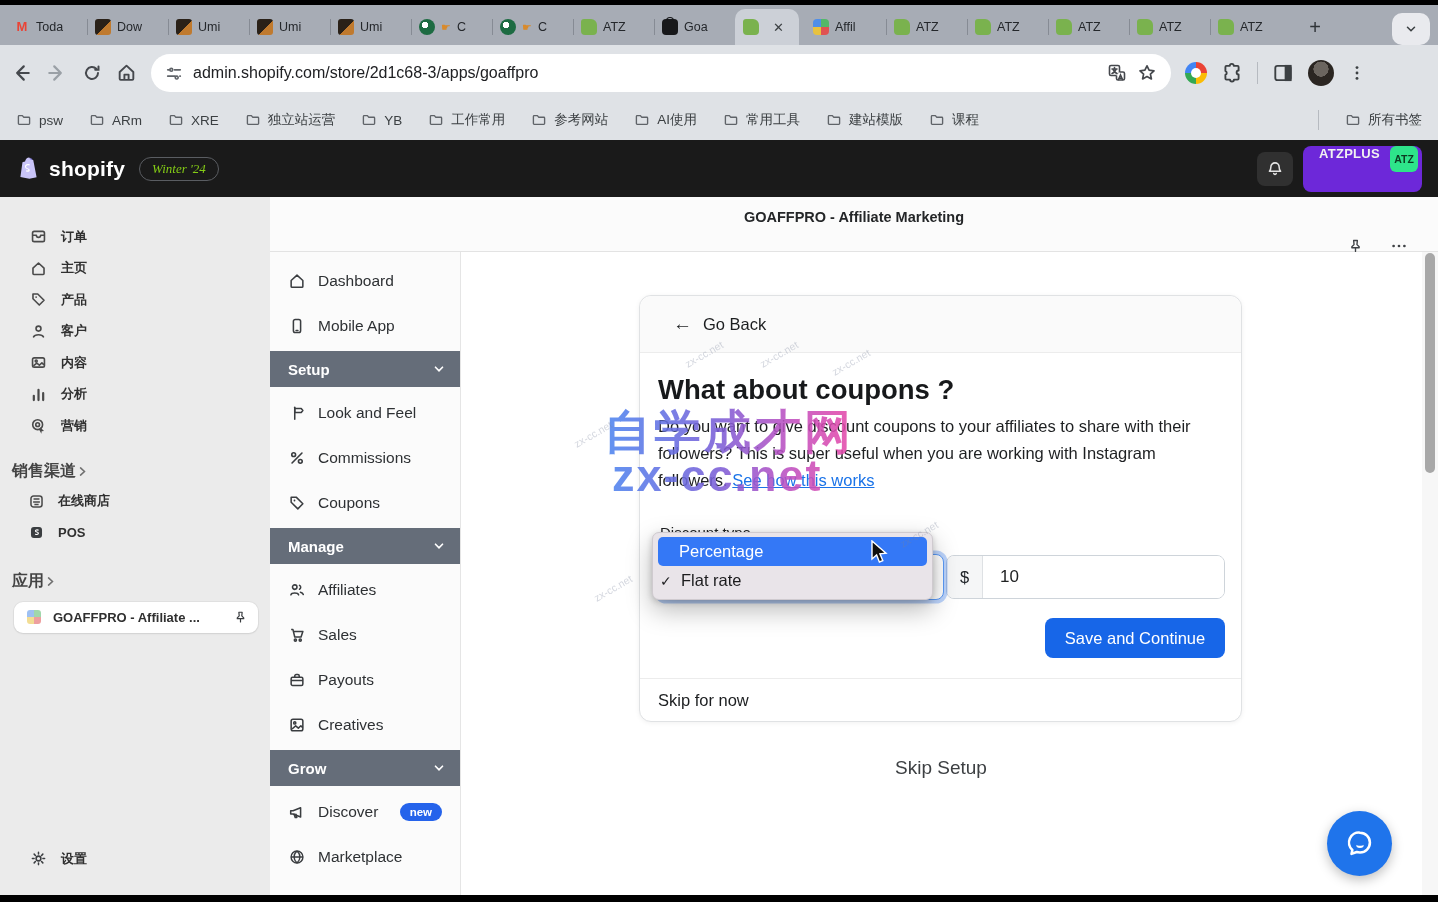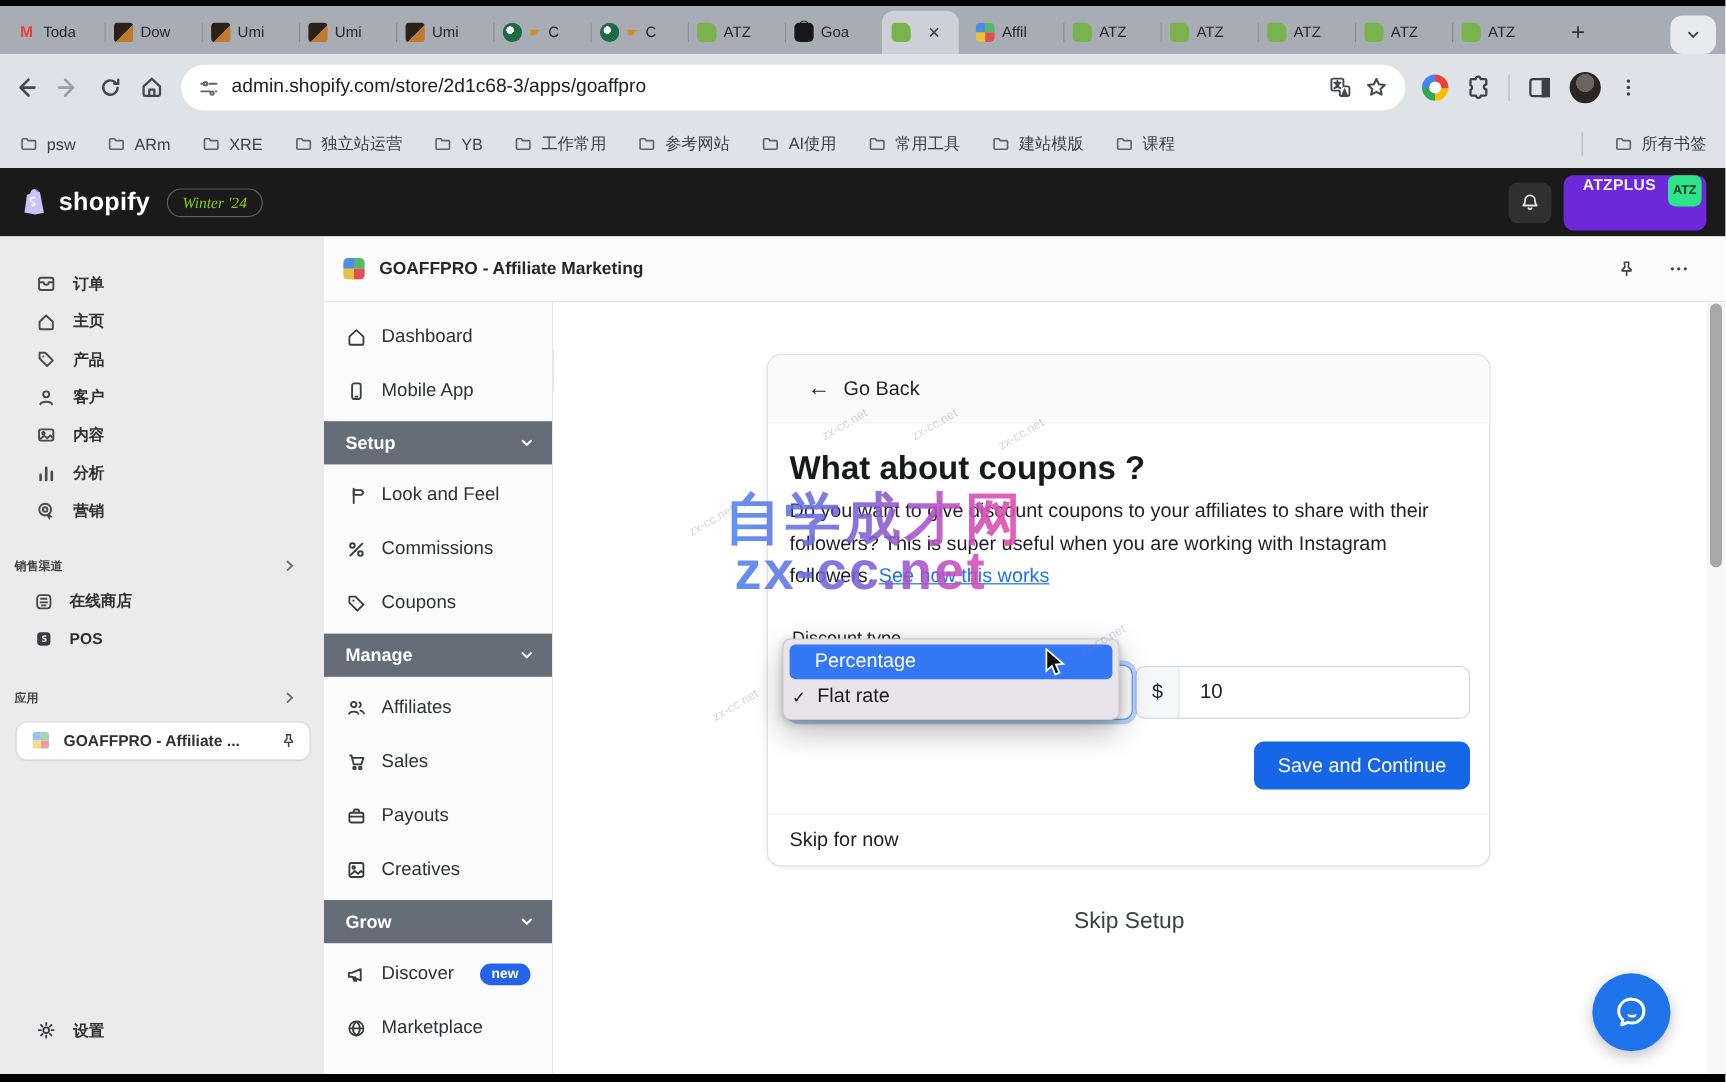--- a/index.html
+++ b/index.html
@@ -78,37 +78,37 @@
              gap:10px; padding:0 4px 0 16px; }
   .account-name { color:#f1f1f1; font-size:13px; font-weight:bold; letter-spacing:.3px; }
   .account-badge { background:#2ee48a; color:#0c3a22; font-size:10.5px; font-weight:bold;
                    border-radius:6px; width:28px; height:26px; display:flex; align-items:center; justify-content:center; }
 
   
   .sidebar { position:absolute; left:0; top:197px; width:270px; height:699px; background:#ebebeb;
              padding-top:24px; font-size:13px; font-weight:bold; color:#303030; }
   .snav-item { height:31.5px; display:flex; align-items:center; gap:14px; padding-left:30px; }
   .snav-item .ico { color:#4a4a4a; }
-  .sec-head { display:flex; align-items:center; justify-content:space-between; padding:0 22px 0 12px;
-              height:28px; color:#444; font-size:10px; }
+  .sec-head { display:flex; align-items:center; padding:0 22px 0 12px;
+              height:28px; color:#444; font-size:16px; }
   .sec-head .ico { color:#707070; }
   .sub-item { height:31px; display:flex; align-items:center; gap:13px; padding-left:28px; }
   .app-pill { margin:6px 12px 0 14px; height:31px; background:#fff; border-radius:9px;
               box-shadow:0 0 0 1px rgba(0,0,0,.04), 0 1px 2px rgba(0,0,0,.08);
               display:flex; align-items:center; gap:12px; padding:0 10px 0 13px; }
   .app-pill .pill-label { flex:1 1 auto; white-space:nowrap; overflow:hidden; }
   .mini-go { display:grid; grid-template-columns:7px 7px; grid-template-rows:7px 7px; border-radius:3px; overflow:hidden; opacity:.55; }
   .mini-go i:nth-child(1){background:#4f8ee8;} .mini-go i:nth-child(2){background:#53b868;}
   .mini-go i:nth-child(3){background:#e8c23e;} .mini-go i:nth-child(4){background:#e05252;}
   .settings-item { position:absolute; left:0; bottom:22px; width:270px; height:31px;
                    display:flex; align-items:center; gap:14px; padding-left:30px; }
 
   
   .app-header { position:absolute; left:270px; top:197px; width:1168px; height:55px; background:#fbfbfb;
-                border-bottom:1px solid #e3e3e3; display:flex; align-items:center; padding:0 16px; gap:12px; }
+                border-bottom:1px solid #e3e3e3; display:flex; align-items:center; padding:0 16px; gap:12px;flex-direction:column; }
   .app-title { font-size:14.5px; font-weight:bold; color:#242628; }
   .go-ico { display:grid; grid-template-columns:9px 9px; grid-template-rows:9px 9px; border-radius:4px; overflow:hidden; }
   .go-ico i:nth-child(1){background:#4f8ee8;} .go-ico i:nth-child(2){background:#53b868;}
   .go-ico i:nth-child(3){background:#e8c23e;} .go-ico i:nth-child(4){background:#e05252;}
   .app-header-right { margin-left:auto; display:flex; align-items:center; gap:26px; color:#3f4246; padding-right:14px; }
 
   .app-nav { position:absolute; left:270px; top:252px; width:191px; height:644px; background:#fbfbfb;
              border-right:1px solid #e5e5e5; padding-top:6px; color:#2e3134; }
   .anav-item { height:45px; display:flex; align-items:center; gap:12px; padding:0 18px; font-size:15.5px; }
   .anav-item .ico { color:#3a3d40; }

